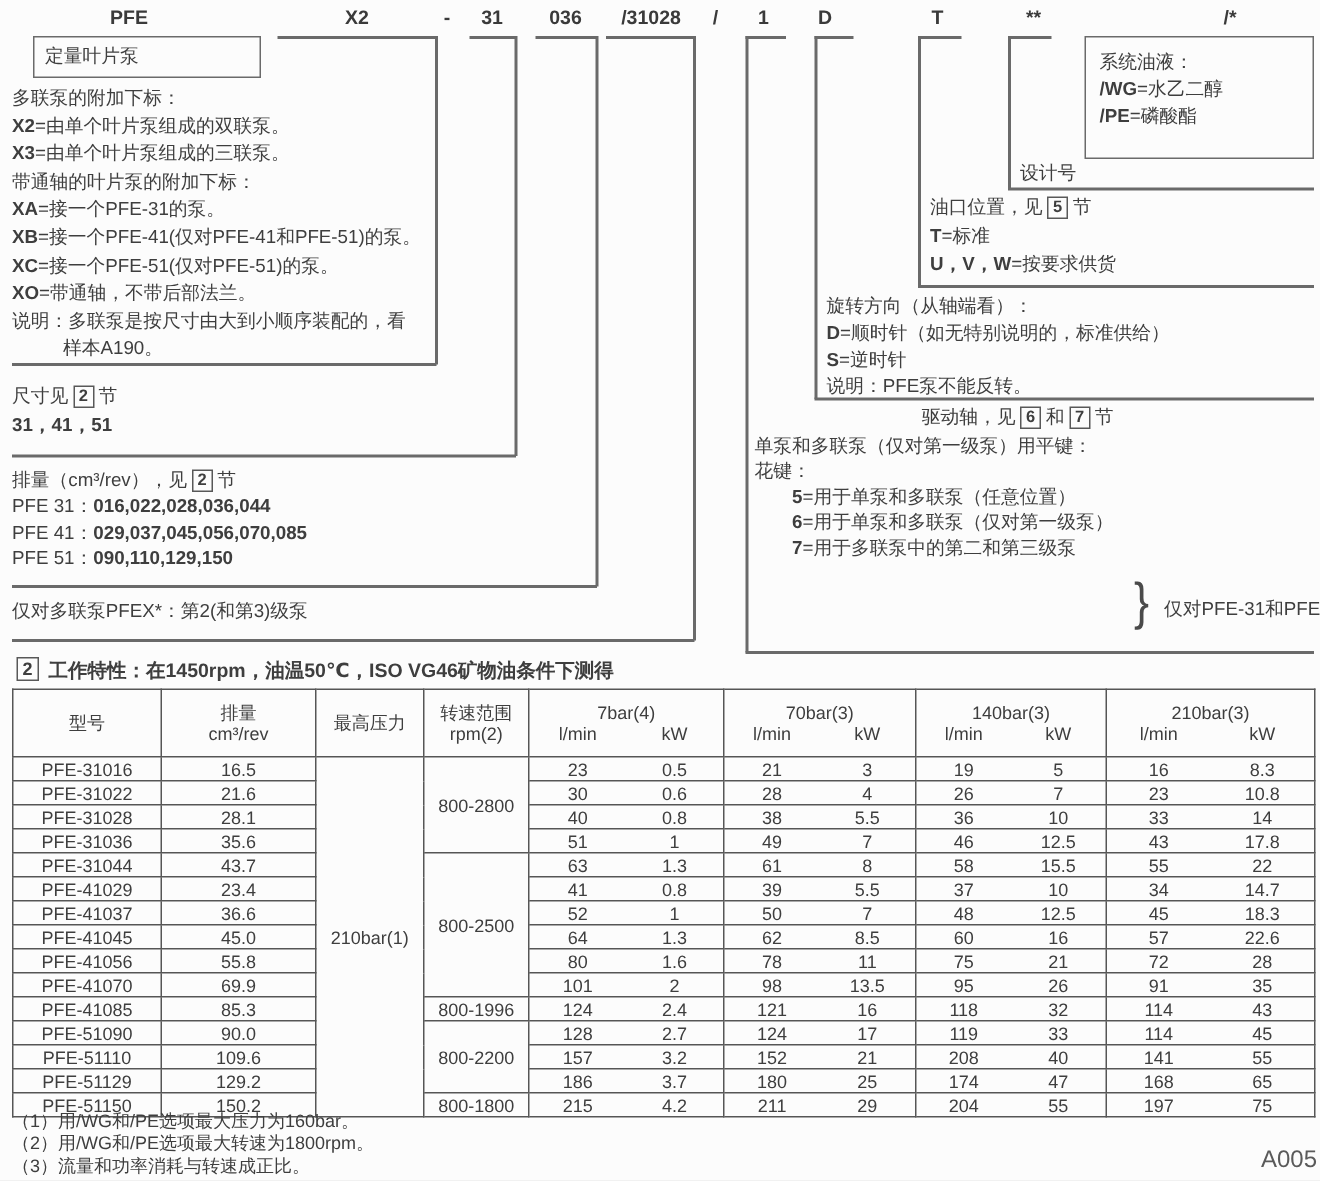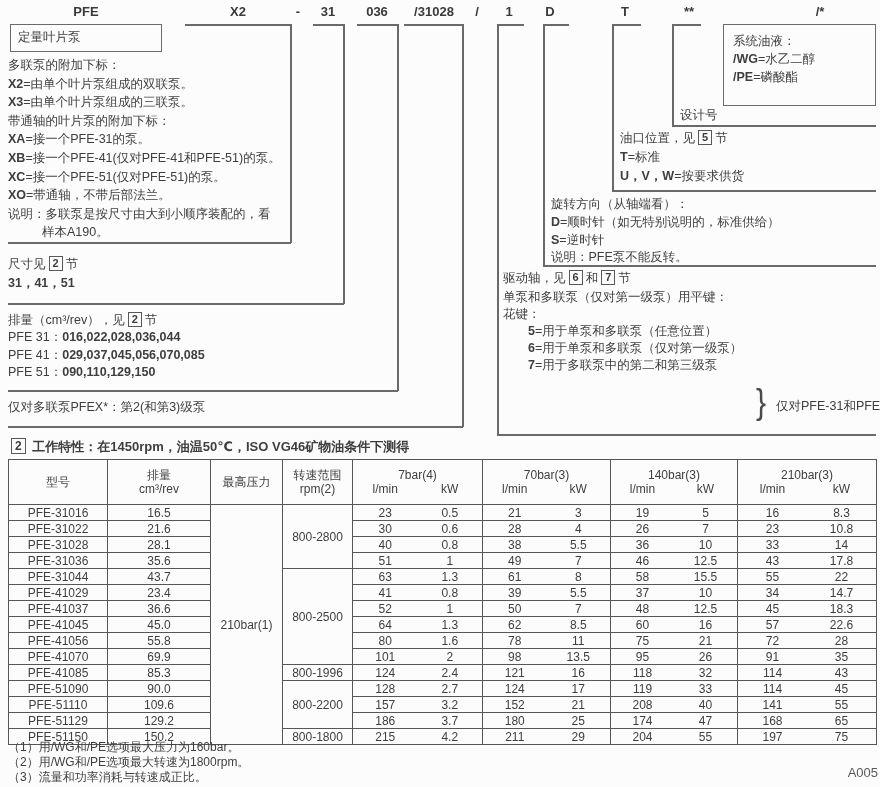--- a/index.html
+++ b/index.html
@@ -21,21 +21,21 @@
   #spec-table{position:absolute;left:8px;top:459px;}
   table{border-collapse:collapse;table-layout:fixed;width:868px;height:276px;}
   th,td{border:1px solid #565656;padding:0;text-align:center;color:#3e3e3e;overflow:hidden;}
   thead th{height:44px;font-weight:normal;font-size:12px;line-height:14px;}
   tbody td{font-size:12px;line-height:14px;height:15px;}
   .gsub{display:flex;}
   .gsub span{width:50%;}
   td.grp span{display:inline-block;width:50%;}
   #brace{position:absolute;font-size:30px;font-weight:300;color:#4a4a4a;transform:scaleY(1.15);}
   #footnotes{position:absolute;left:8px;top:740px;font-size:12px;line-height:15px;white-space:nowrap;}
-  #page-code{position:absolute;left:828px;top:765px;width:50px;text-align:right;font-size:13px;color:#5a5a5a;}
+  #page-code{position:absolute;left:828px;top:765px;width:50px;text-align:right;font-size:16px;color:#5a5a5a;}
   .vals-label{font-weight:normal;}
   .dispvals{font-weight:bold;}
 </style>
 </head>
 <body>
 
 <div id="page">
 
   <div id="code-row">
       <span class="seg" style="left: 86px;">PFE</span>
@@ -72,21 +72,21 @@
 
   <div class="ln h" style="left:8px;top:242px;width:283px;"></div>
   <div class="ln h" style="left:8px;top:303px;width:336px;"></div>
   <div class="ln h" style="left:8px;top:390px;width:390px;"></div>
   <div class="ln h" style="left:8px;top:426px;width:455px;"></div>
   <div class="ln h" style="left:497px;top:434px;width:379px;"></div>
   <div class="ln h" style="left:543px;top:265px;width:333px;"></div>
   <div class="ln h" style="left:612px;top:190px;width:264px;"></div>
   <div class="ln h" style="left:672px;top:125px;width:204px;"></div>
 
-  <div class="box" style="left:10px;top:24px;width:150px;height:26px;">
+  <div class="box" style="left:22px;top:24px;width:150px;height:26px;">
     <div style="padding:4px 0 0 7px;font-size:12.5px;">定量叶片泵</div>
   </div>
 
   <div class="blk" id="multi-pump" style="left:8px;top:56px;">
       <div class="tline" style="height: 18.6px; line-height: 18.6px;"><span>多联泵的附加下标：</span></div>
       <div class="tline" style="height: 18.6px; line-height: 18.6px;"><span class="b">X2</span><span>=由单个叶片泵组成的双联泵。</span></div>
       <div class="tline" style="height: 18.6px; line-height: 18.6px;"><span class="b">X3</span><span>=由单个叶片泵组成的三联泵。</span></div>
       <div class="tline" style="height: 18.6px; line-height: 18.6px;"><span>带通轴的叶片泵的附加下标：</span></div>
       <div class="tline" style="height: 18.6px; line-height: 18.6px;"><span class="b">XA</span><span>=接一个PFE-31的泵。</span></div>
       <div class="tline" style="height: 18.6px; line-height: 18.6px;"><span class="b">XB</span><span>=接一个PFE-41(仅对PFE-41和PFE-51)的泵。</span></div>
@@ -139,21 +139,21 @@
   </div>
 
   <div class="blk" id="rotation" style="left:551px;top:196px;">
       <div class="tline" style="height: 17.8px; line-height: 17.8px;"><span>旋转方向（从轴端看）：</span></div>
       <div class="tline" style="height: 17.8px; line-height: 17.8px;"><span class="b">D</span><span>=顺时针（如无特别说明的，标准供给）</span></div>
       <div class="tline" style="height: 17.8px; line-height: 17.8px;"><span class="b">S</span><span>=逆时针</span></div>
       <div class="tline" style="height: 17.8px; line-height: 17.8px;"><span>说明：PFE泵不能反转。</span></div>
     </div>
 
   <div class="blk" style="left:503px;top:269px;">
-    <div class="tline" style="height:19px;line-height:19px;">
+    <div class="tline" style="height:19px;line-height:19px;text-align:right;">
       <span>驱动轴，见</span><span class="numbox">6</span><span>和</span><span class="numbox">7</span><span>节</span>
     </div>
     <div class="tline" style="height:18px;line-height:18px;">单泵和多联泵（仅对第一级泵）用平键：</div>
     <div class="tline" style="height:17px;line-height:17px;">花键：</div>
     <div id="shaft-lines2" style="padding-left:25px;">
         <div class="tline" style="height: 17px; line-height: 17px;"><span class="b">5</span><span>=用于单泵和多联泵（任意位置）</span></div>
         <div class="tline" style="height: 17px; line-height: 17px;"><span class="b">6</span><span>=用于单泵和多联泵（仅对第一级泵）</span></div>
         <div class="tline" style="height: 17px; line-height: 17px;"><span class="b">7</span><span>=用于多联泵中的第二和第三级泵</span></div>
       </div>
   </div>

